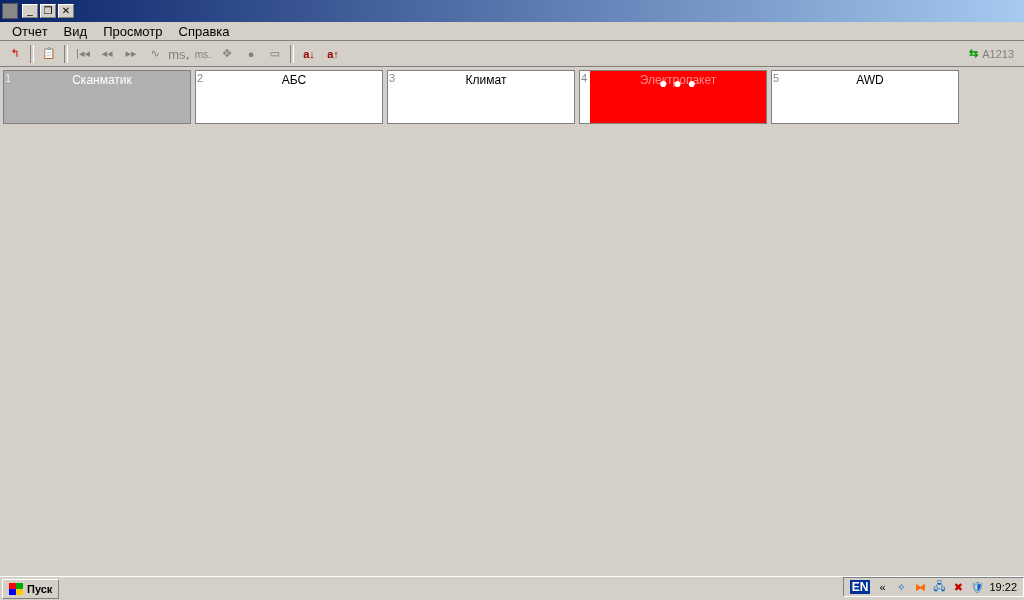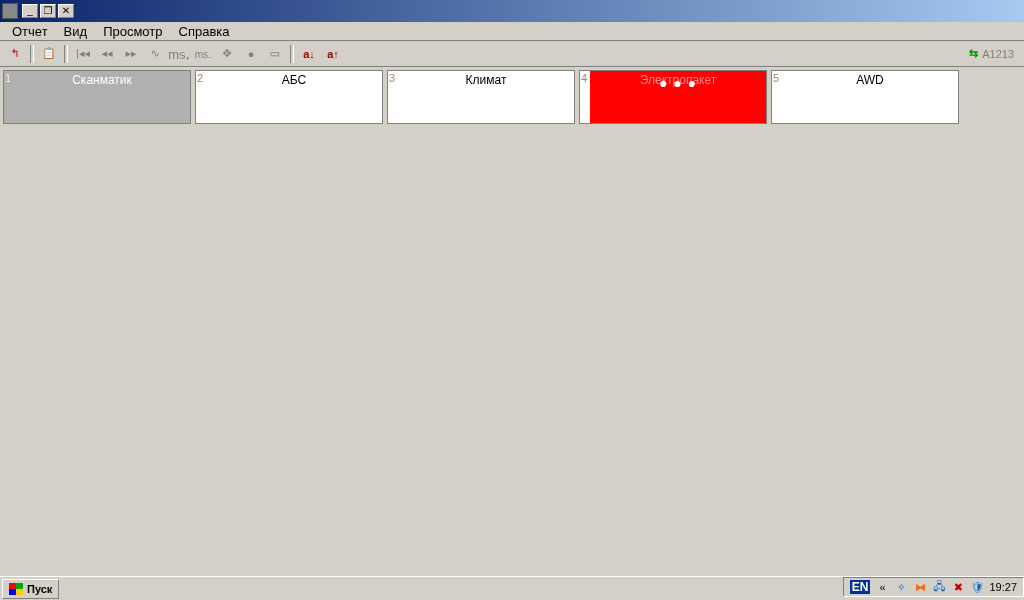--- a/index.html
+++ b/index.html
@@ -164,15 +164,15 @@
     <span>Пуск</span>
   </div>
   <div class="tray">
     <span class="lang">EN</span>
     <span class="tray-ico">«</span>
     <span class="tray-ico" style="color:#06c">✧</span>
     <span class="tray-ico" style="color:#f60">⧓</span>
     <span class="tray-ico" style="color:#06c">🖧</span>
     <span class="tray-ico" style="color:#c00">✖</span>
     <span class="tray-ico" style="color:#06c">🛡</span>
-    <span>19:27</span>
+    <span>19:22</span>
   </div>
 </div>
 
 </body></html>

